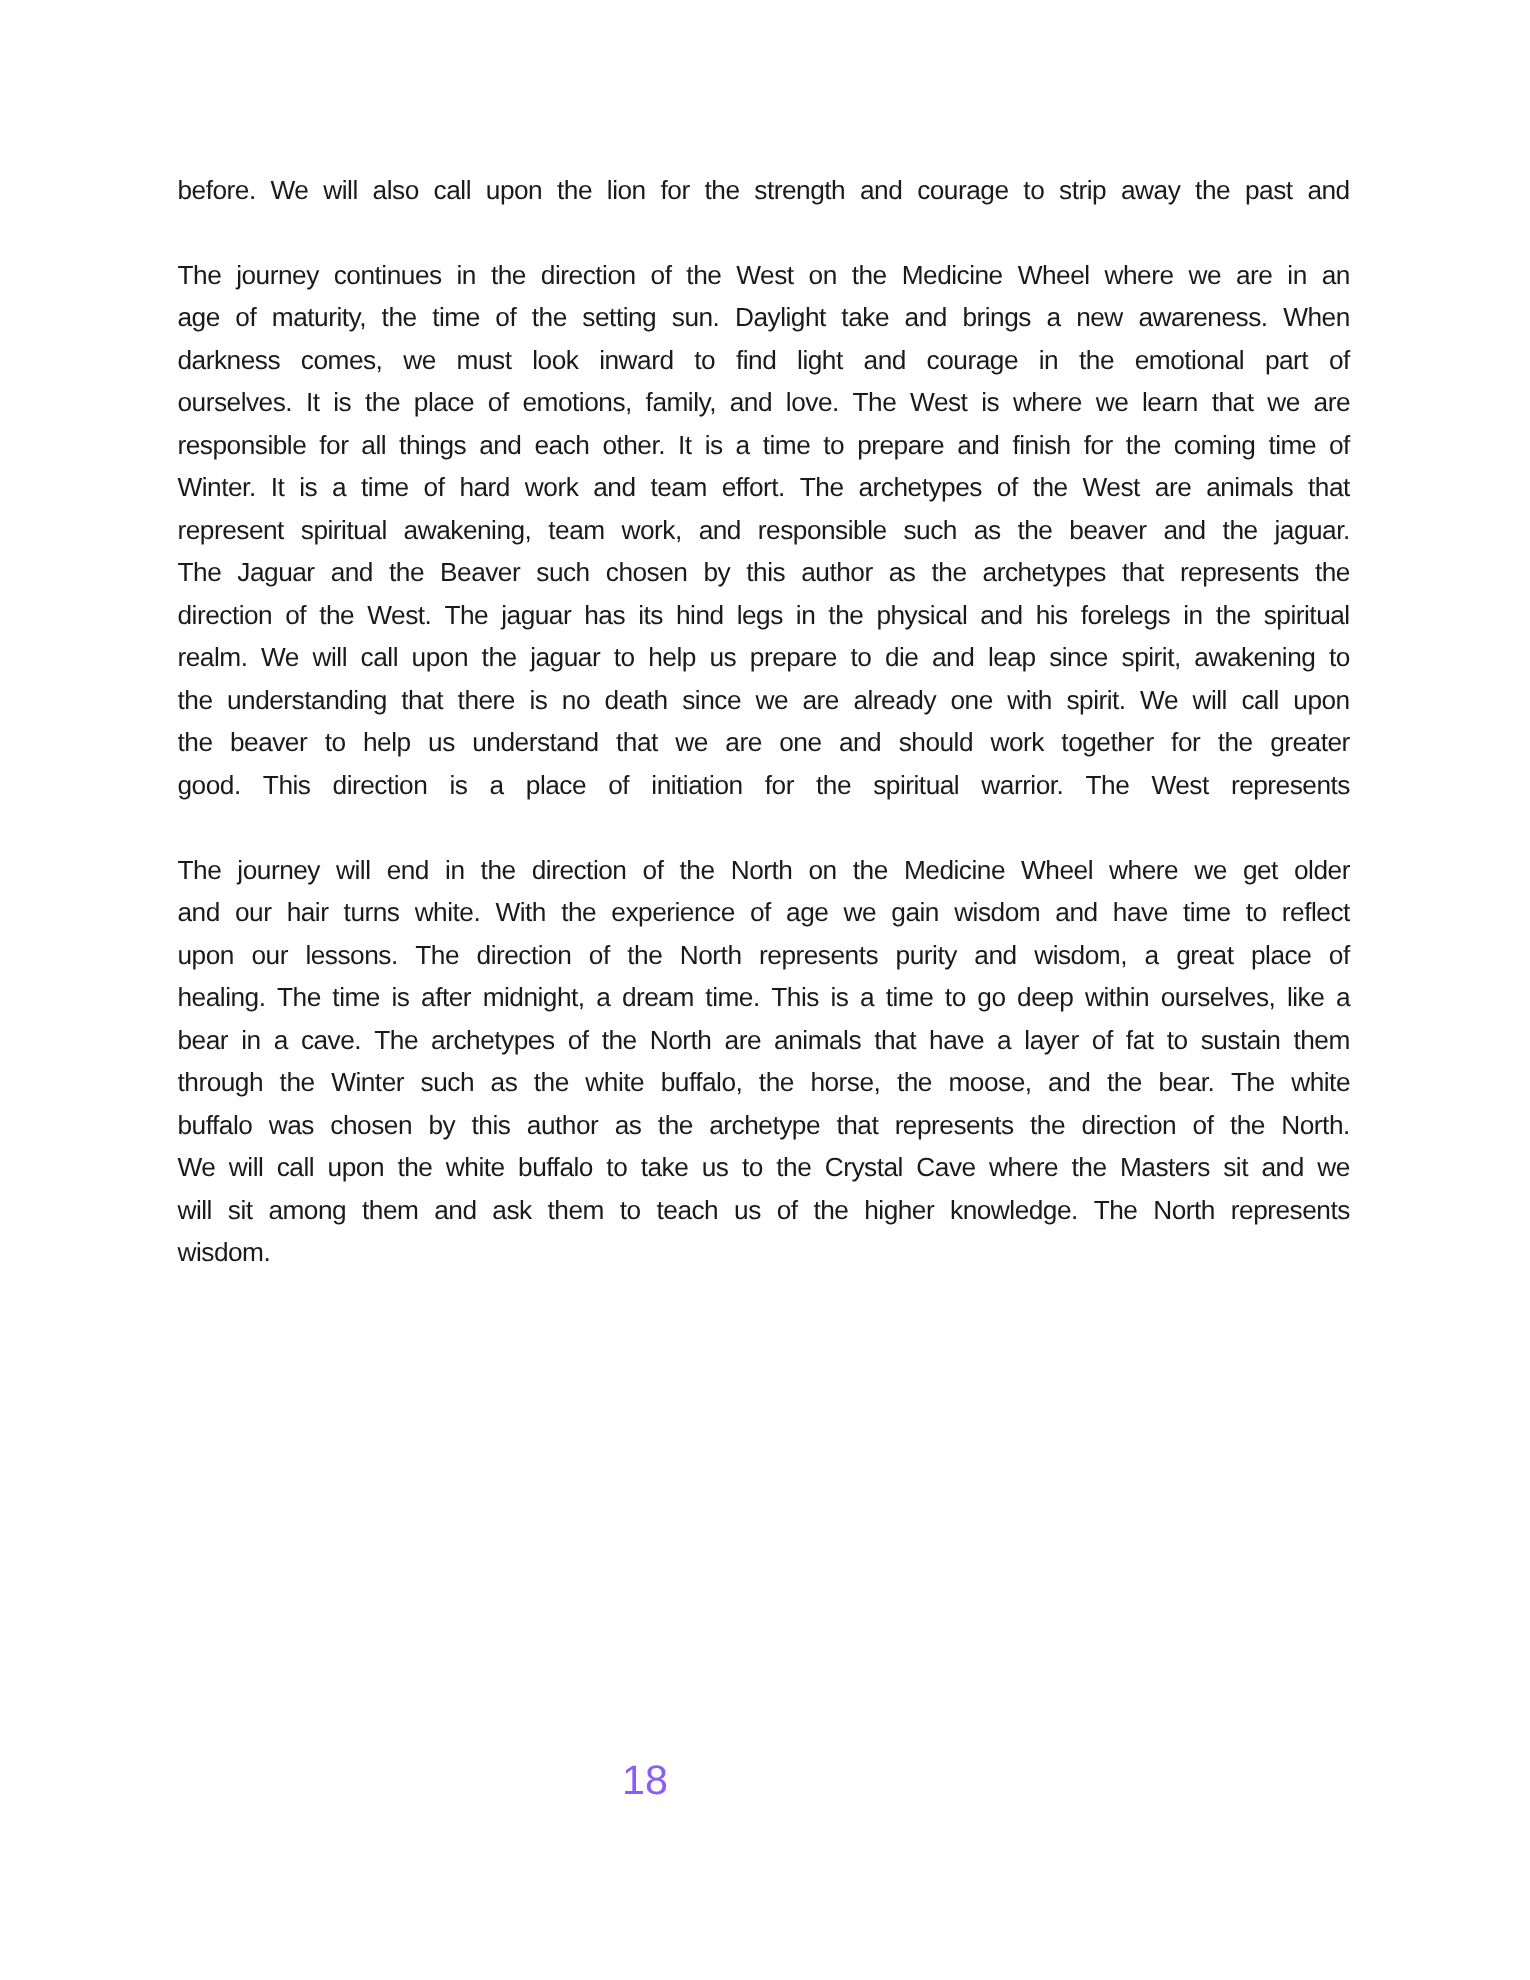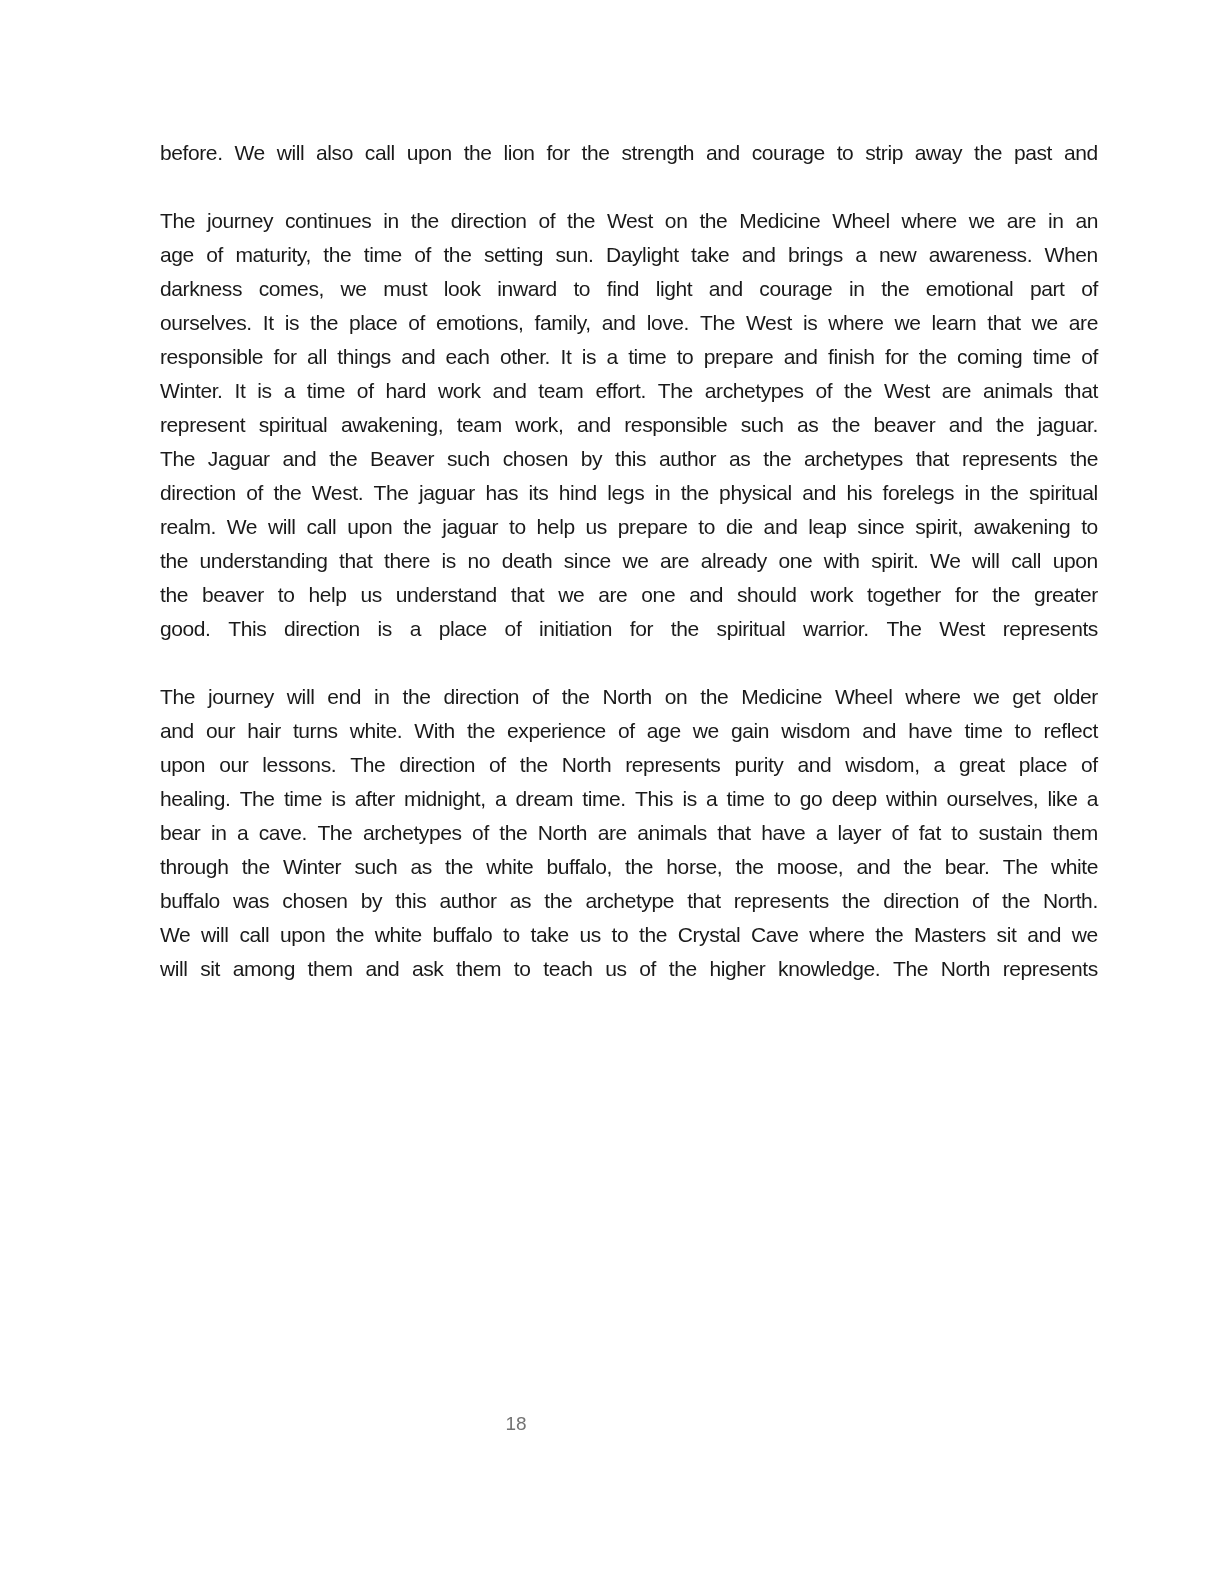--- a/index.html
+++ b/index.html
@@ -17,21 +17,20 @@
     overflow: hidden;
   }
   .text-block {
     position: absolute;
     left: 142px;
     top: 136px;
     width: 938px;
     font-size: 21px;
     line-height: 34px;
     letter-spacing: -0.4px;
-    margin-left: 18px;
   }
   .paragraph {
     margin: 0 0 34px 0;
   }
   .line {
     height: 34px;
     display: flex;
     justify-content: space-between;
     flex-wrap: nowrap;
   }
@@ -42,23 +41,23 @@
   .word {
     display: inline-block;
     white-space: pre;
   }
   .page-number {
     position: absolute;
     top: 1409px;
     left: 0;
     width: 1032px;
     text-align: center;
-    font-size: 19px;
+    font-size: 33px;
     line-height: 30px;
-    color: #737373;
+    color: #8b5cf6;
   }
 </style>
 </head>
 <body>
 
 <div class="page">
   <div class="text-block">
       <div class="paragraph">
         <div class="line">
           <span class="word">before.</span>
@@ -511,16 +510,17 @@
           <span class="word">teach</span>
           <span class="word">us</span>
           <span class="word">of</span>
           <span class="word">the</span>
           <span class="word">higher</span>
           <span class="word">knowledge.</span>
           <span class="word">The</span>
           <span class="word">North</span>
           <span class="word">represents</span>
         </div>
+        <div class="line last">wisdom.</div>
       </div>
     </div>
   <div class="page-number">18</div>
 </div>
 
 </body></html>

